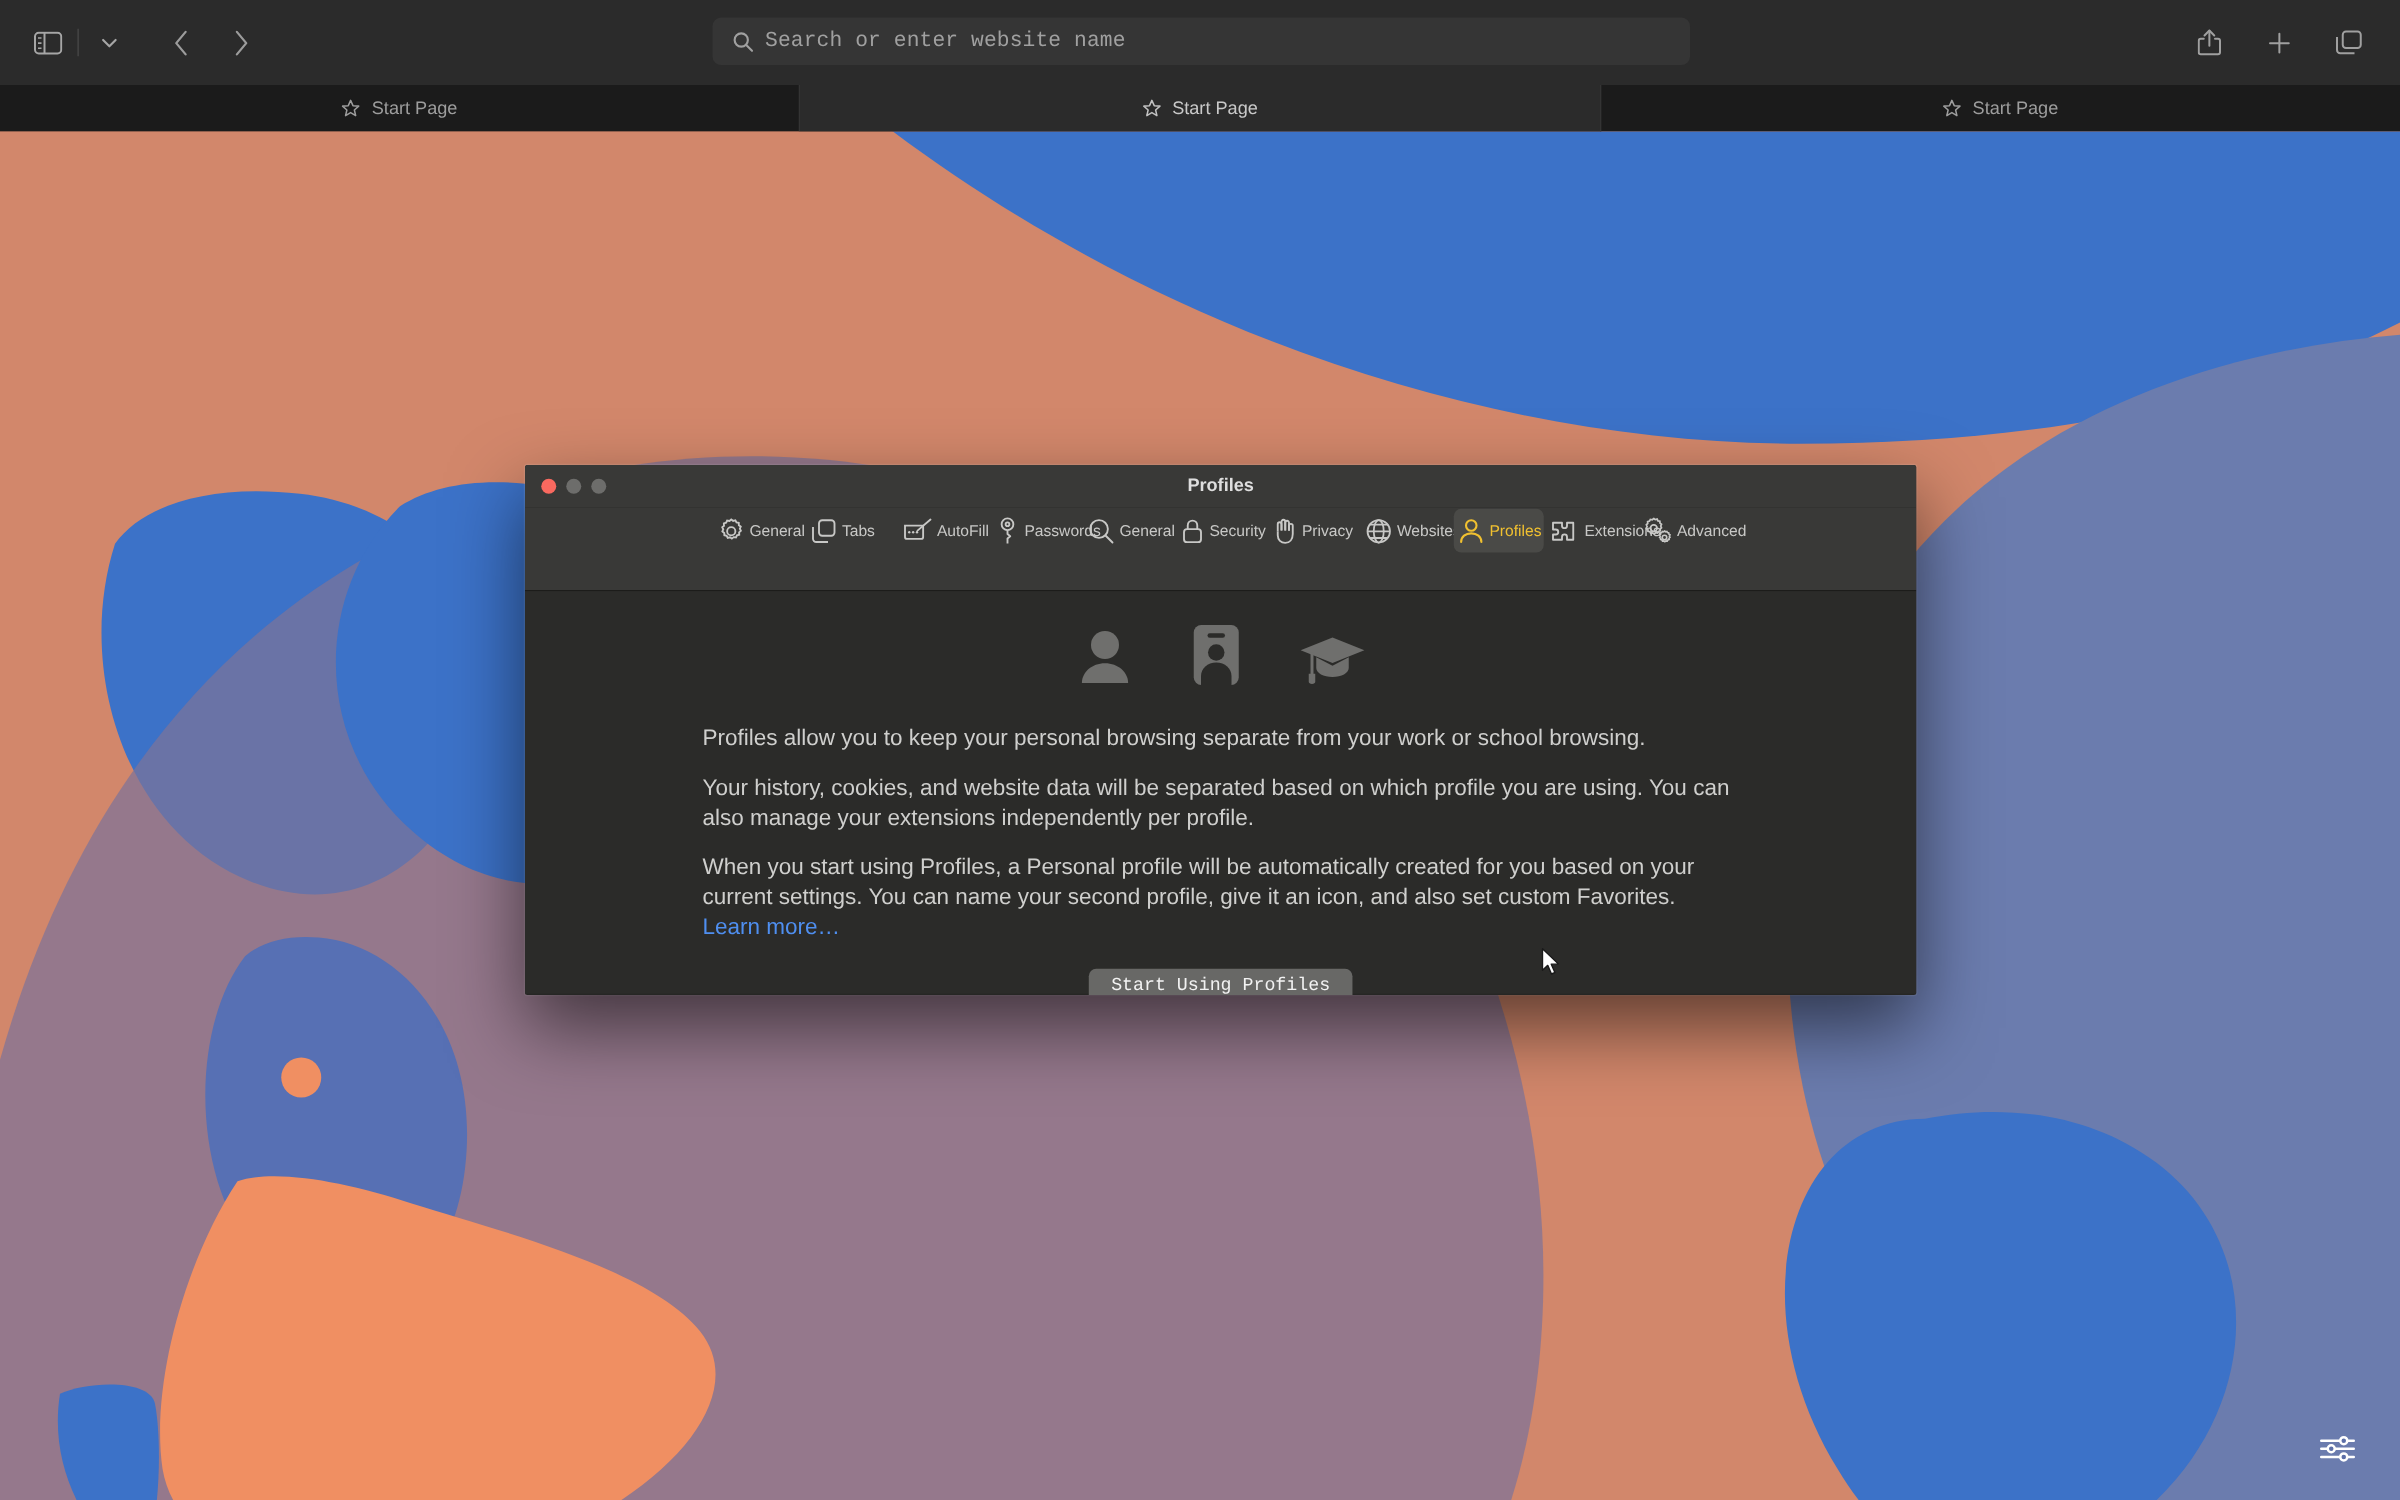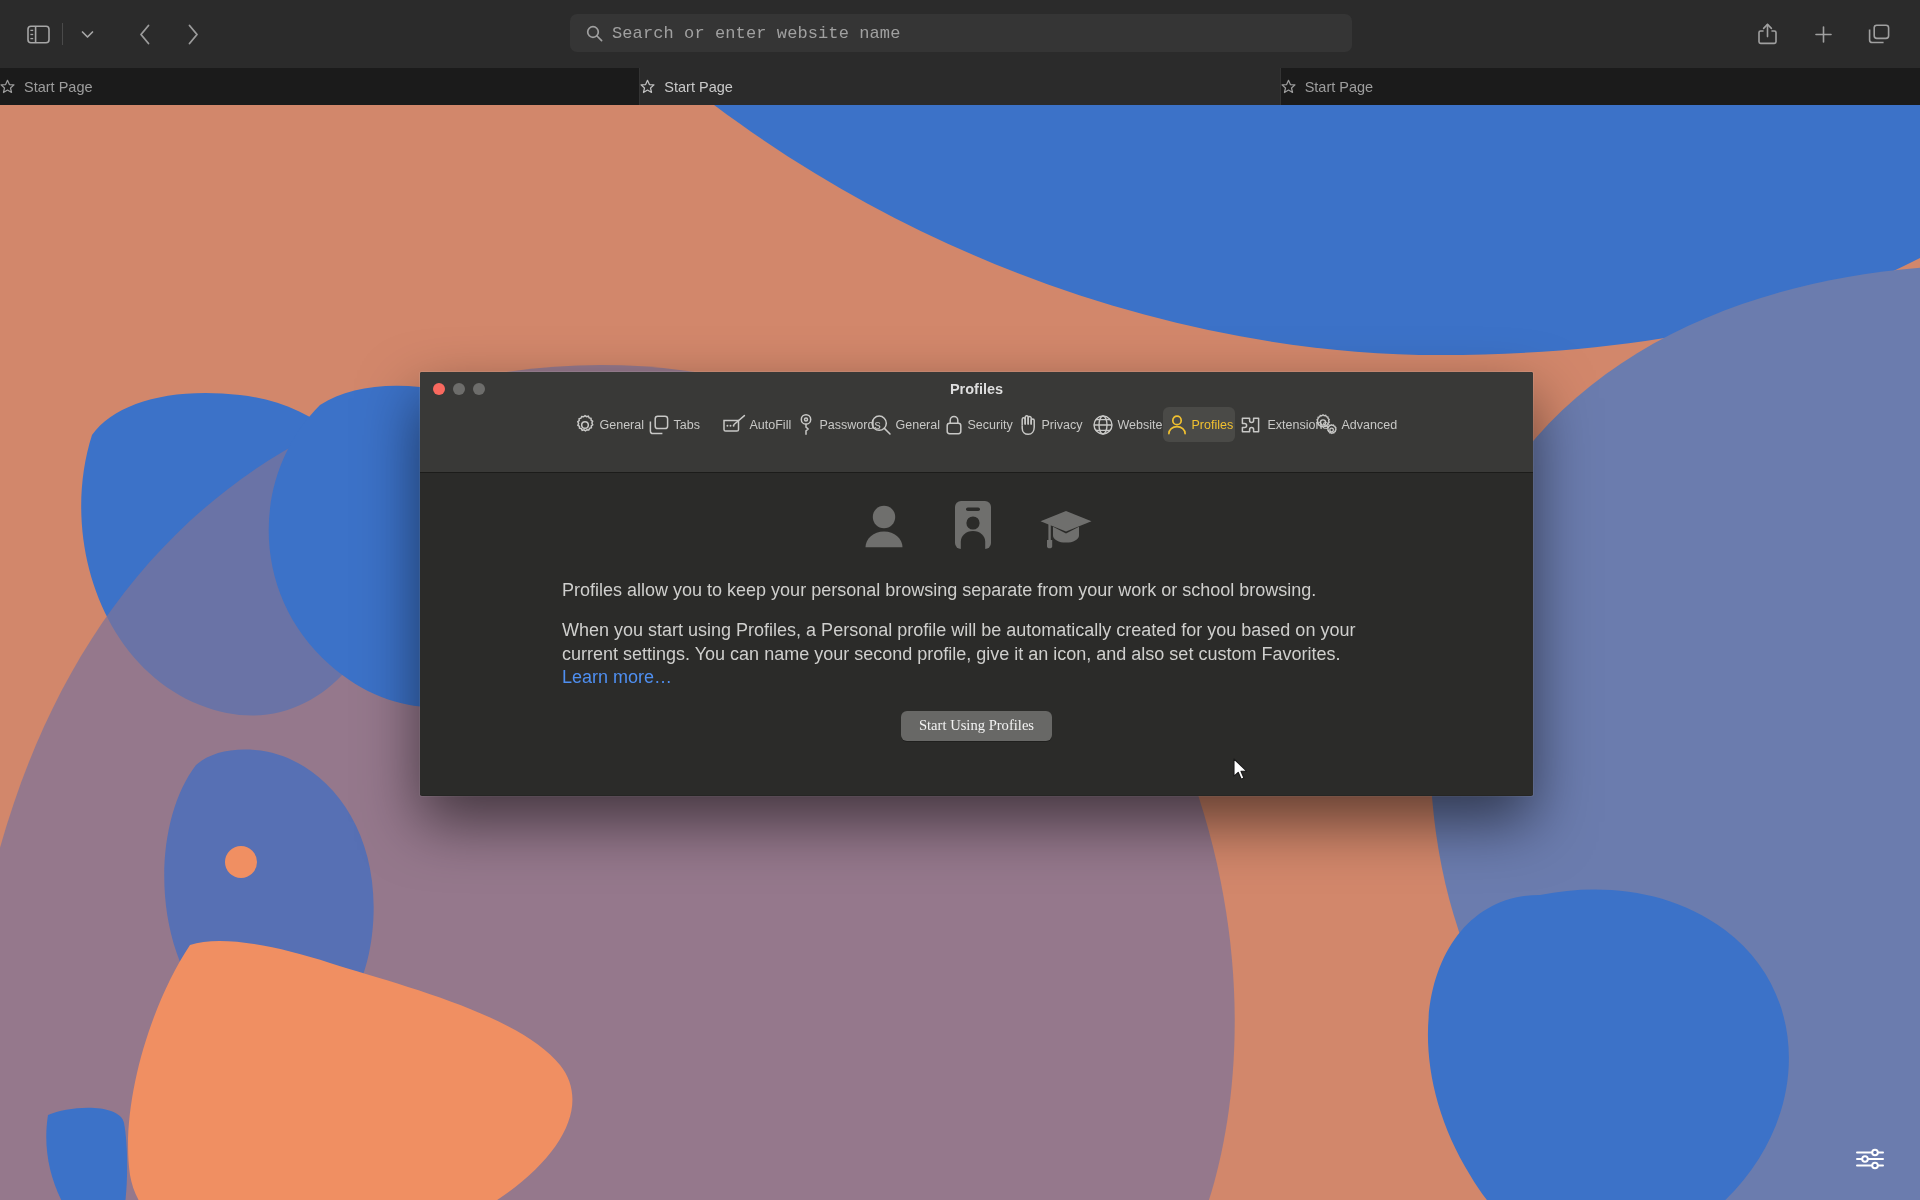--- a/index.html
+++ b/index.html
@@ -62,21 +62,21 @@
 
   
   #tab-bar {
     position: absolute; left: 0; top: 68px;
     width: 1920px; height: 37px;
     background: #1b1b1b;
     display: flex;
   }
   .tab {
     flex: 1 1 0;
-    display: flex; align-items: center; 
+    display: flex; align-items: center; justify-content: center;
     gap: 9px;
     font-size: 14.5px;
     color: #9d9d9d;
     border-right: 1px solid #343434;
     position: relative;
   }
   .tab:last-child { border-right: none; }
   .tab.active { background: #2b2b2b; color: #c9c9c9; }
   .tab .star { color: #9d9d9d; display:flex; align-items:center; }
 
@@ -146,21 +146,21 @@
   #prefs-text p { margin-bottom: 16px; }
   #prefs-text p:last-of-type { margin-bottom: 17px; }
   a.learn-more { color: #4f8ff0; text-decoration: none; }
 
   #start-btn-row { display: flex; justify-content: center; margin-top: 21px; }
   #start-using-profiles {
     background: #686866;
     color: #f2f2f2;
     border: none;
     border-radius: 6px;
-    font-family: Liberation Serif, serif;
+    font-family: Liberation Mono, monospace;
     font-size: 14.6px;
     padding: 6px 18px 7px;
     box-shadow: 0 1px 0 rgba(0,0,0,.25);
   }
 
   
   #cursor { position: absolute; left: 1233px; top: 758px; }
 
   
   #wallpaper-settings {
@@ -473,20 +473,21 @@
           <path d="M27 4 L1.5 14.2 27 24.4 52.5 14.2 Z"></path>
           <path d="M14 19.8 v8.6 c0 4 5.8 7.2 13 7.2 s13 -3.2 13 -7.2 v-8.6 L27 26.5 Z"></path>
           <rect x="9.4" y="16" width="2.4" height="18" rx="1.1"></rect>
           <path d="M8 33 h5.2 v6.4 c0 1 -1.1 1.8 -2.6 1.8 s-2.6 -.8 -2.6 -1.8 Z"></path>
         </svg>
       </span>
     </div>
 
     <div id="prefs-text">
       <p>Profiles allow you to keep your personal browsing separate from your work or school browsing.</p>
+      <p>Your history, cookies, and website data will be separated based on which profile you are using. You can also manage your extensions independently per profile.</p>
       <p><span>When you start using Profiles, a Personal profile will be automatically created for you based on your current settings. You can name your second profile, give it an icon, and also set custom Favorites. </span><a class="learn-more" href="#">Learn more…</a></p>
     </div>
 
     <div id="start-btn-row">
       <button id="start-using-profiles">Start Using Profiles</button>
     </div>
   </div>
 </div>
 
 <div id="cursor">

